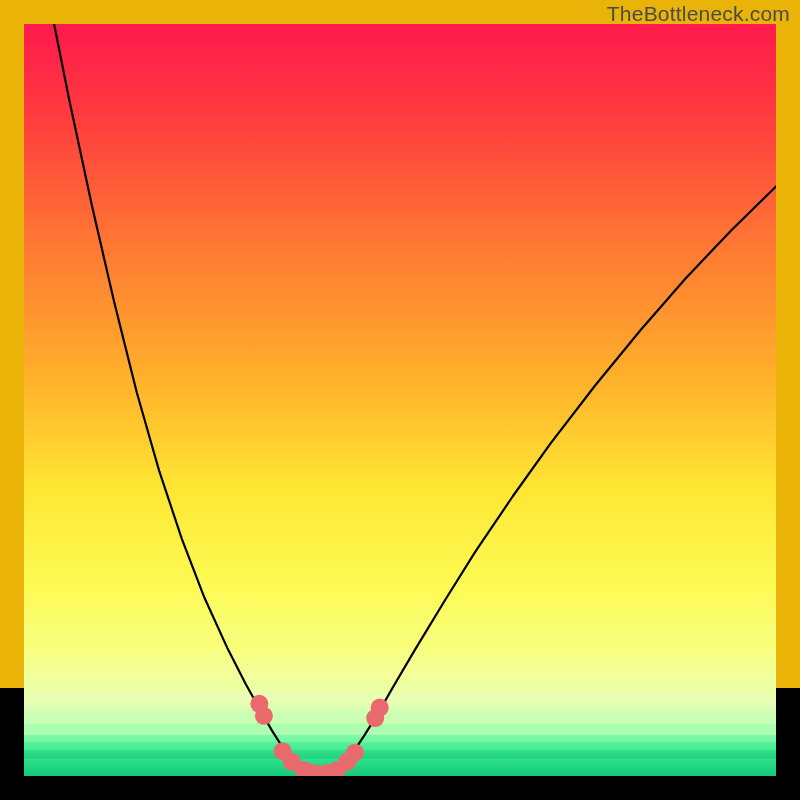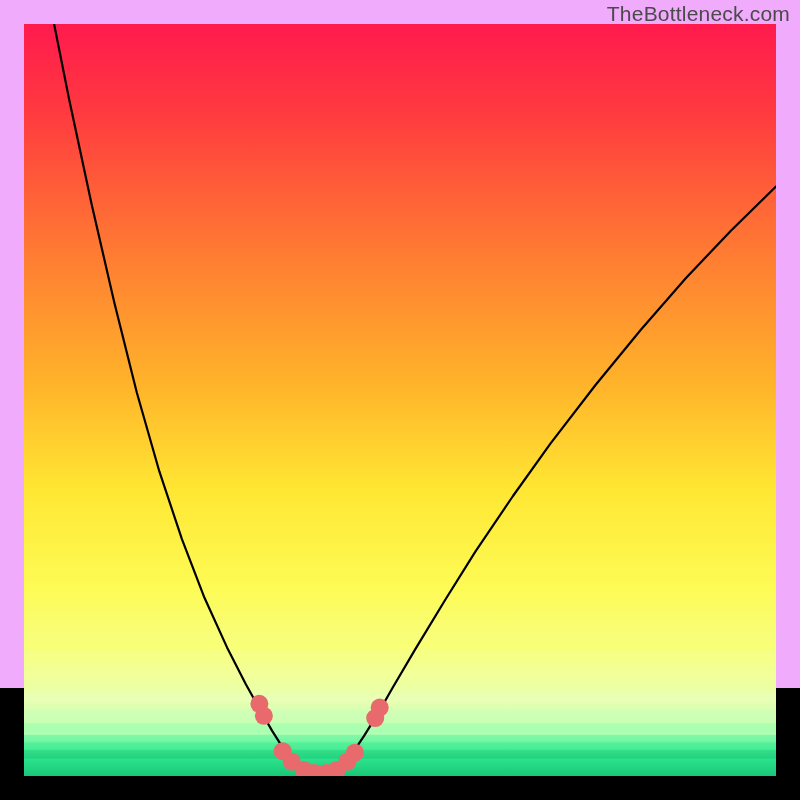--- a/index.html
+++ b/index.html
@@ -8,21 +8,21 @@
     width: 800px;
     height: 800px;
     overflow: hidden;
     background: #000;
     font-family: Arial, Helvetica, sans-serif;
   }
   .frame {
     position: absolute;
     top: 0; left: 0;
     width: 800px; height: 688px;
-    background: #f0abfc;
+    background: #eab308;
   }
   .plot {
     position: absolute;
     top: 24px;
     left: 24px;
     width: 752px;
     height: 752px;
     overflow: hidden;
   }
   .watermark {

